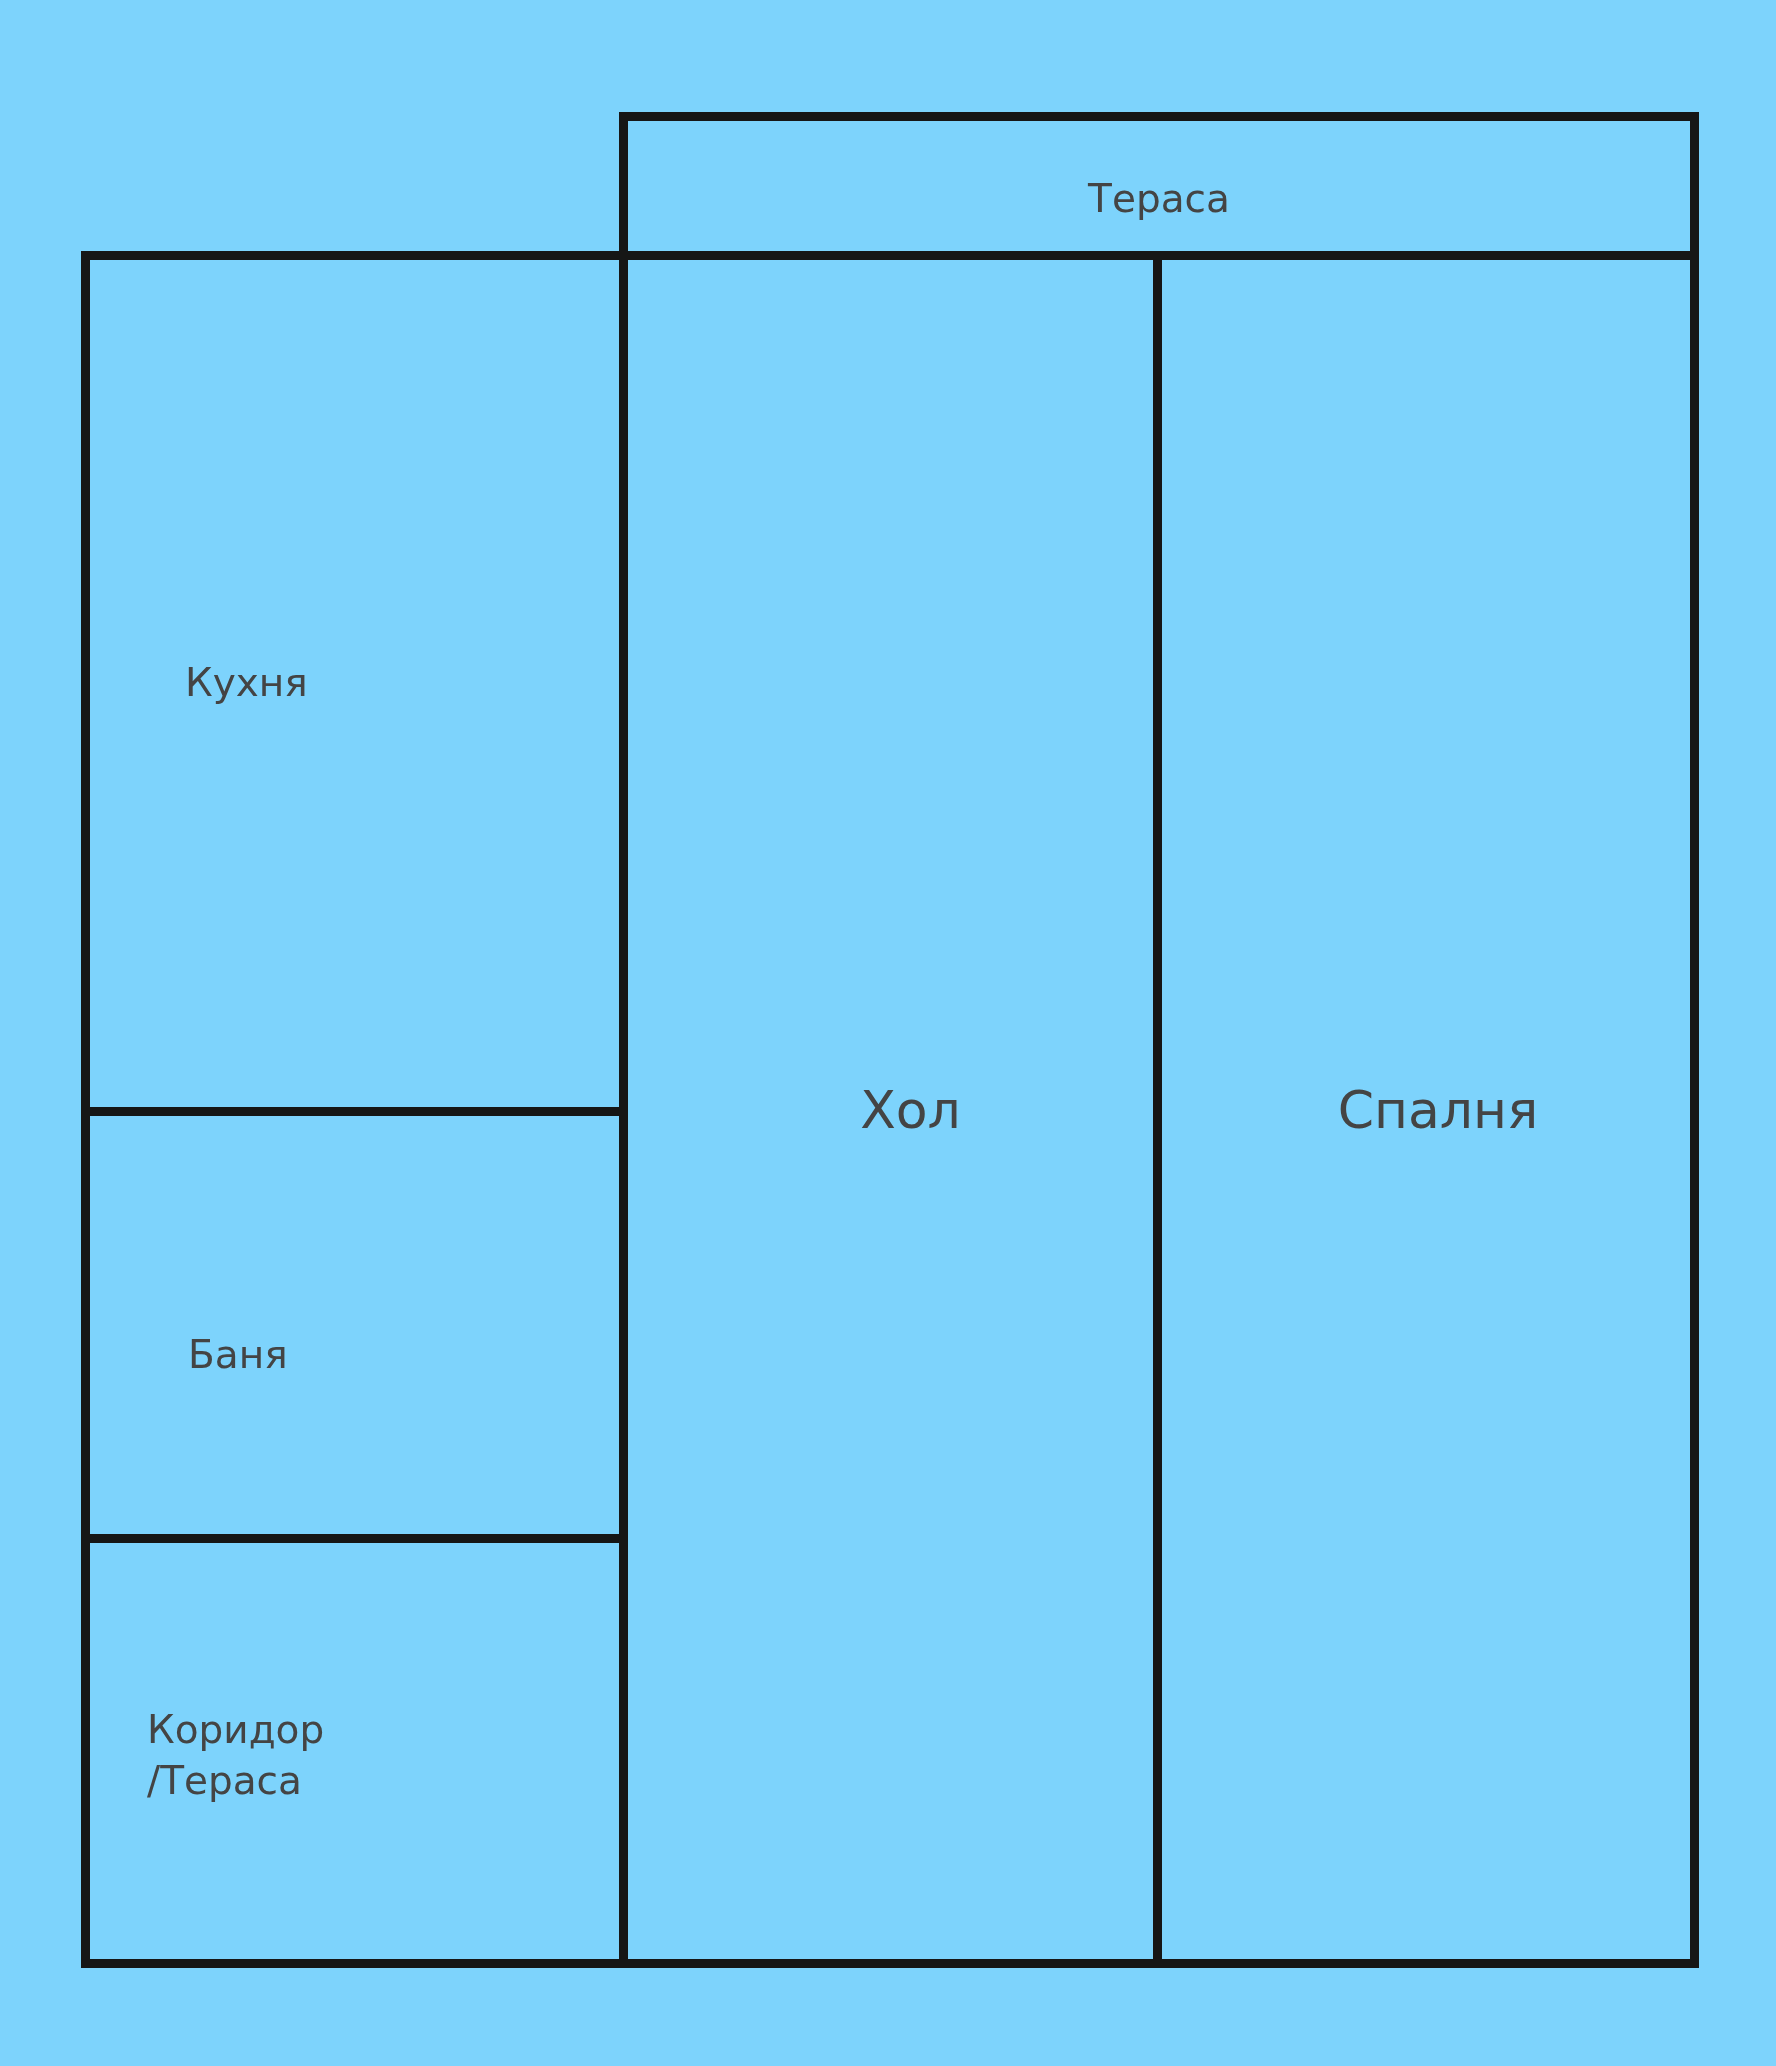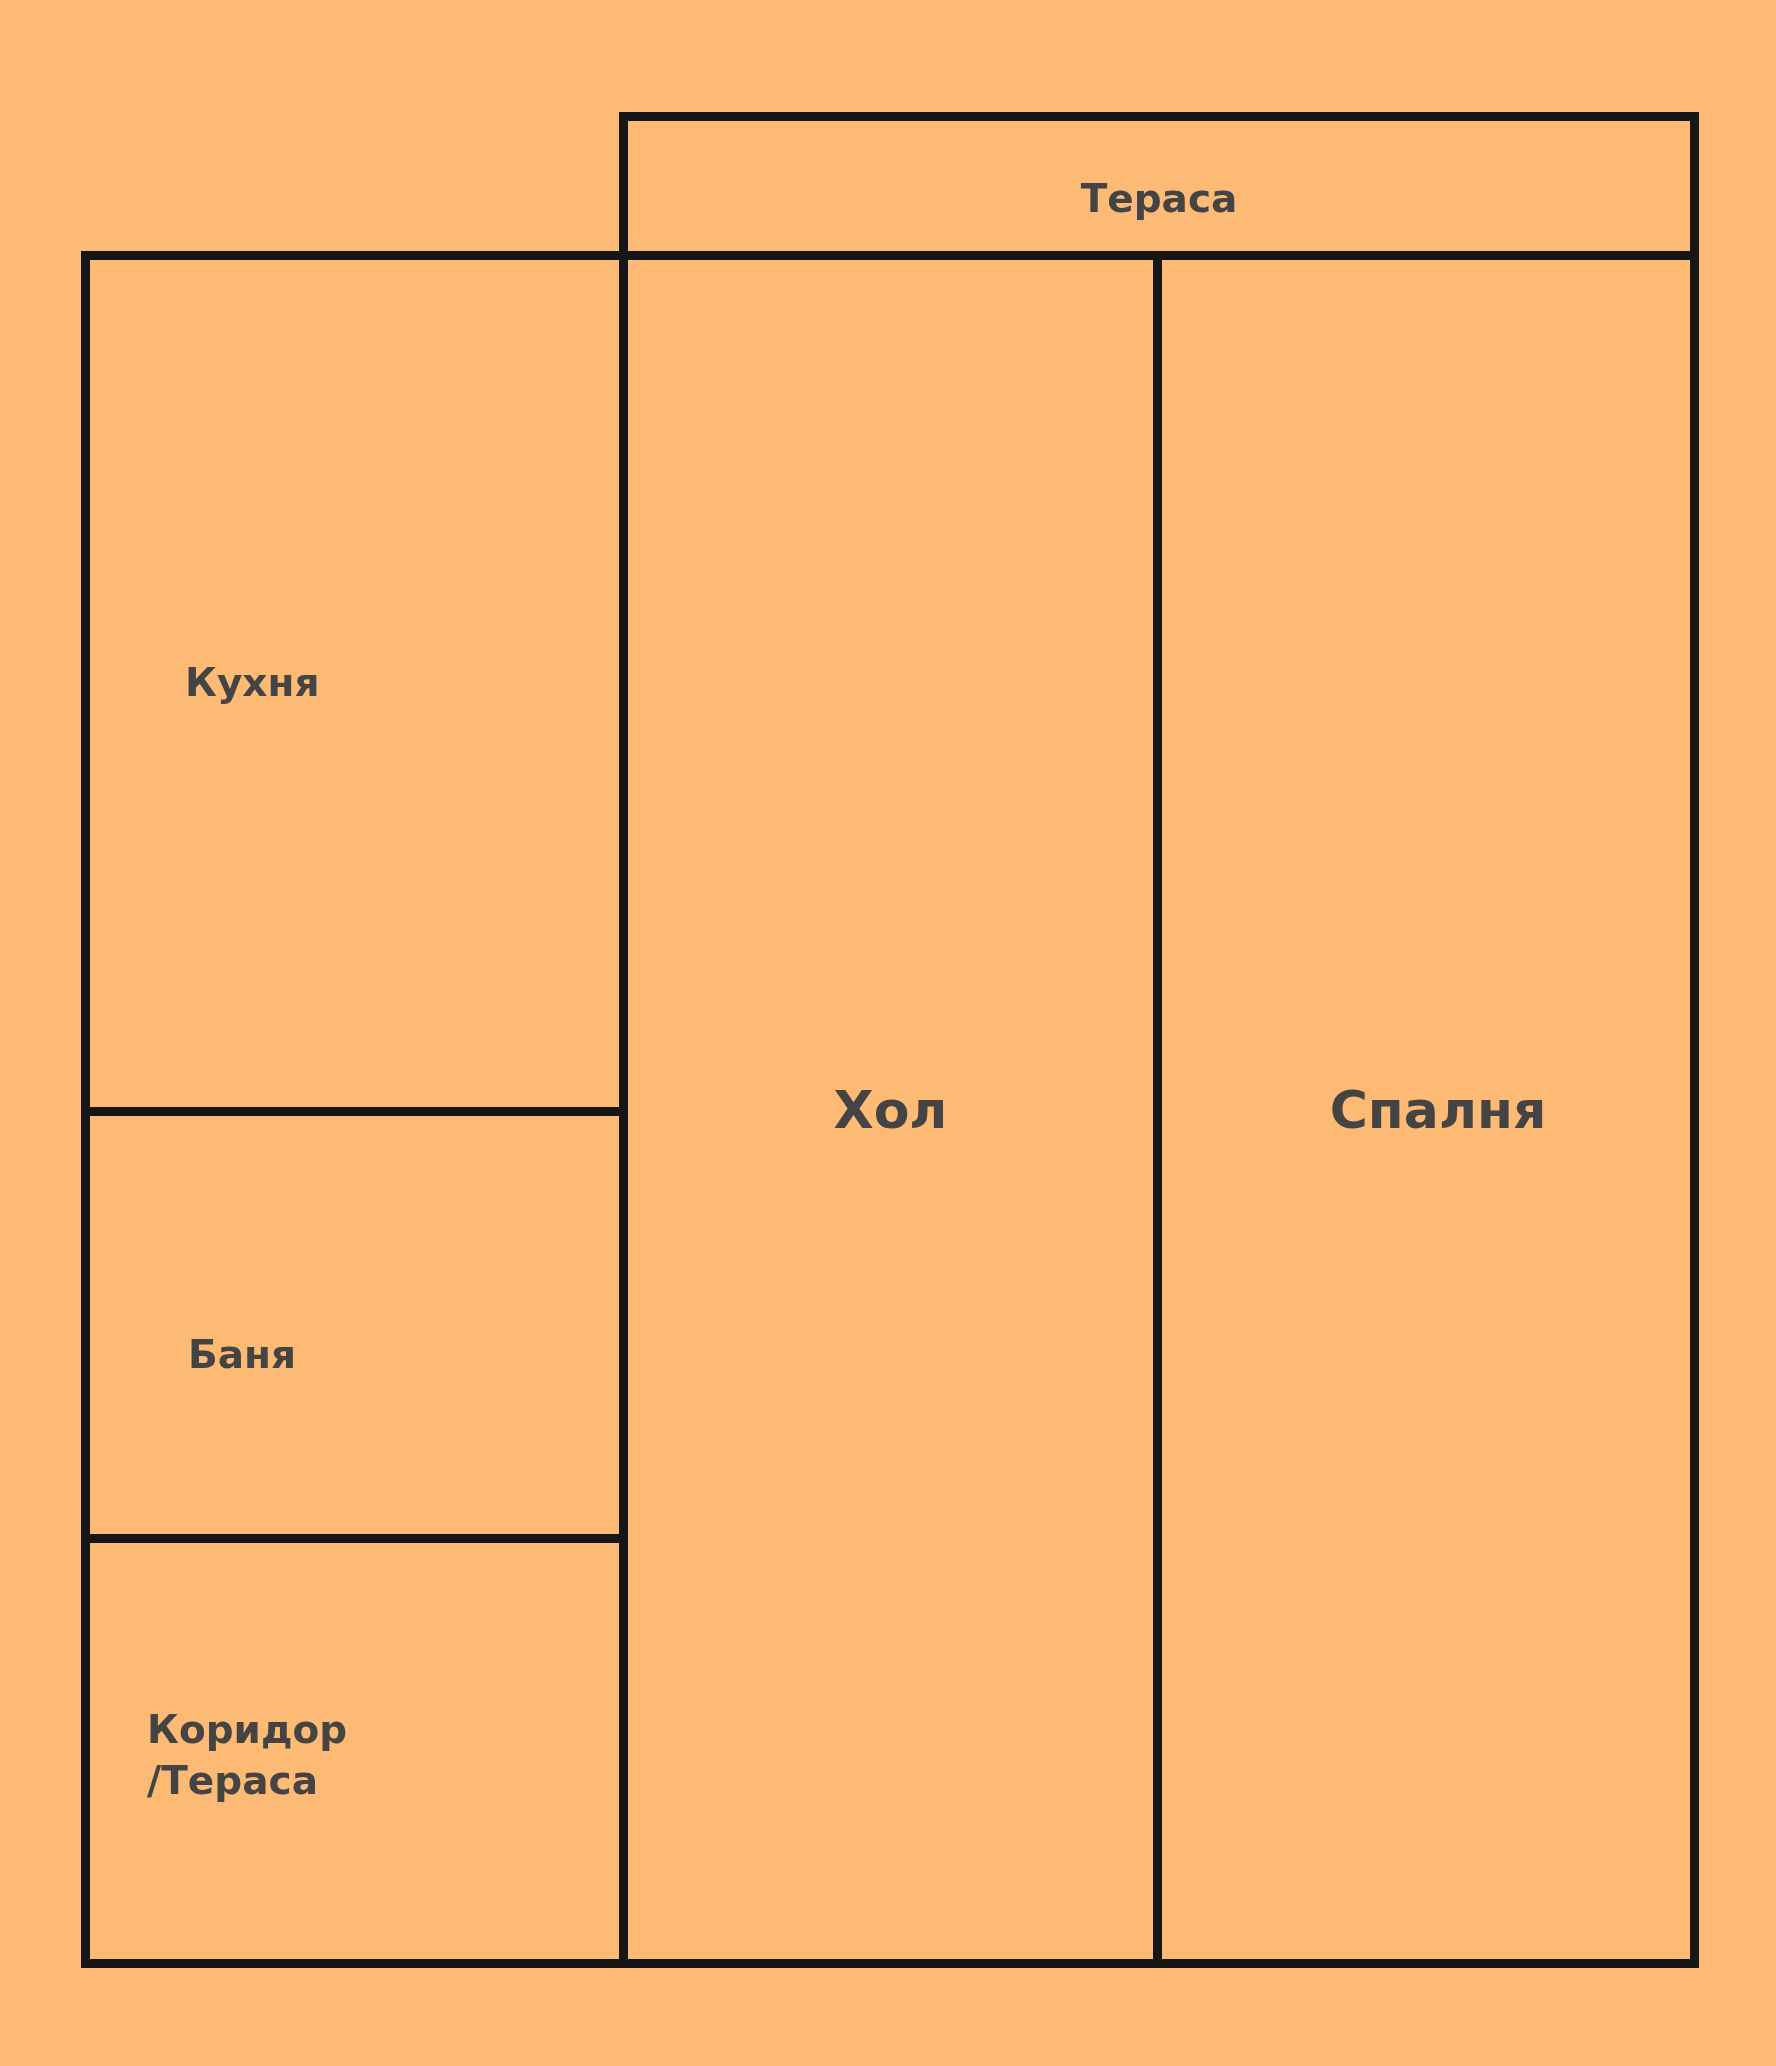--- a/index.html
+++ b/index.html
@@ -4,24 +4,23 @@
 <style>
   html, body {
     margin: 0;
     padding: 0;
     background: #ffffff;
   }
   .canvas {
     position: relative;
     width: 1776px;
     height: 2066px;
-    background: #fdba74;
+    background: #7dd3fc;
     font-family: "DejaVu Sans", sans-serif;
     overflow: hidden;
-    font-weight: bold;
   }
   
   .box {
     position: absolute;
     box-sizing: border-box;
     border: 9px solid #161616;
     background: transparent;
   }
   .terrace-box {
     left: 619px; top: 112px;
@@ -53,21 +52,21 @@
   .label.lg { font-size: 52px; }
   .kitchen-label  { position: absolute; left: 185px; top: 646px; margin-top: 12px;  }
   .bath-label     { position: absolute; left: 188px; top: 1330px; }
   .corridor-label { position: absolute; left: 147px; top: 1705px; }
   .room {
     position: absolute;
     display: flex;
     align-items: center;
     justify-content: center;
   }
-  .room-hall    { left: 628px;  top: 260px; width: 525px; height: 1699px; }
+  .room-hall    { left: 628px;  top: 260px; width: 525px; height: 1699px; padding-left: 20px; }
   .room-bedroom { left: 1162px; top: 260px; width: 552px; height: 1699px; }
 </style>
 </head>
 <body>
 
 <div class="canvas">
 
   <div class="box terrace-box">
     <span class="label sm">Тераса</span>
   </div>

